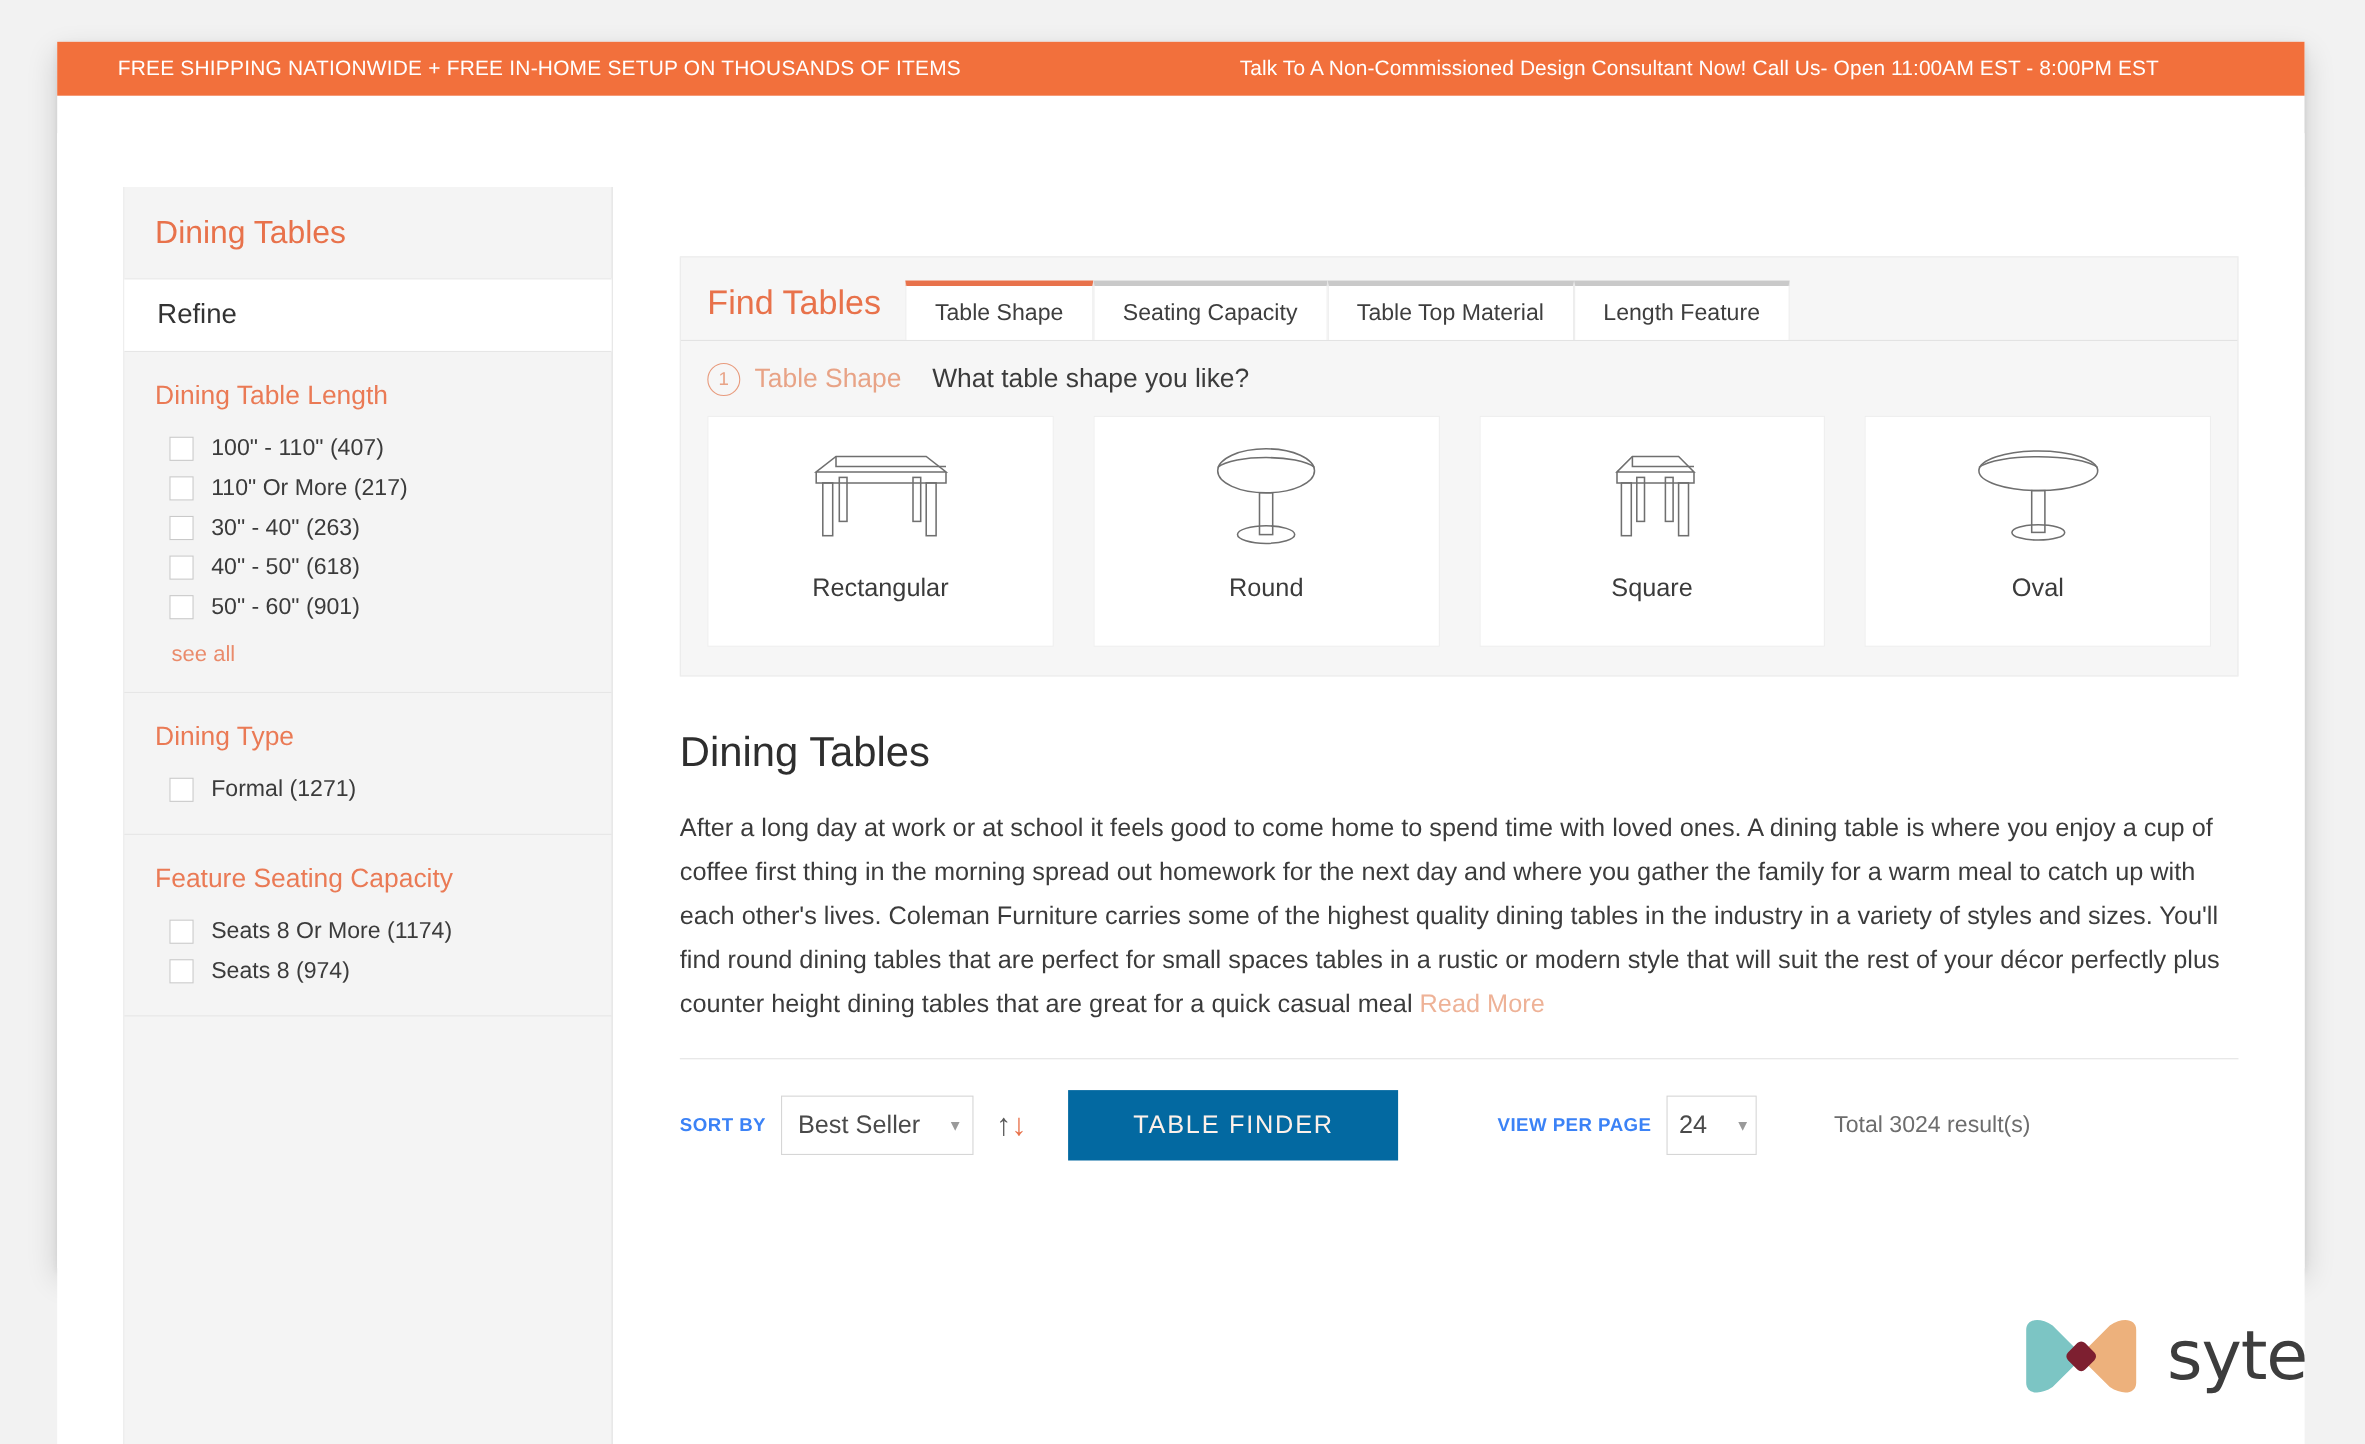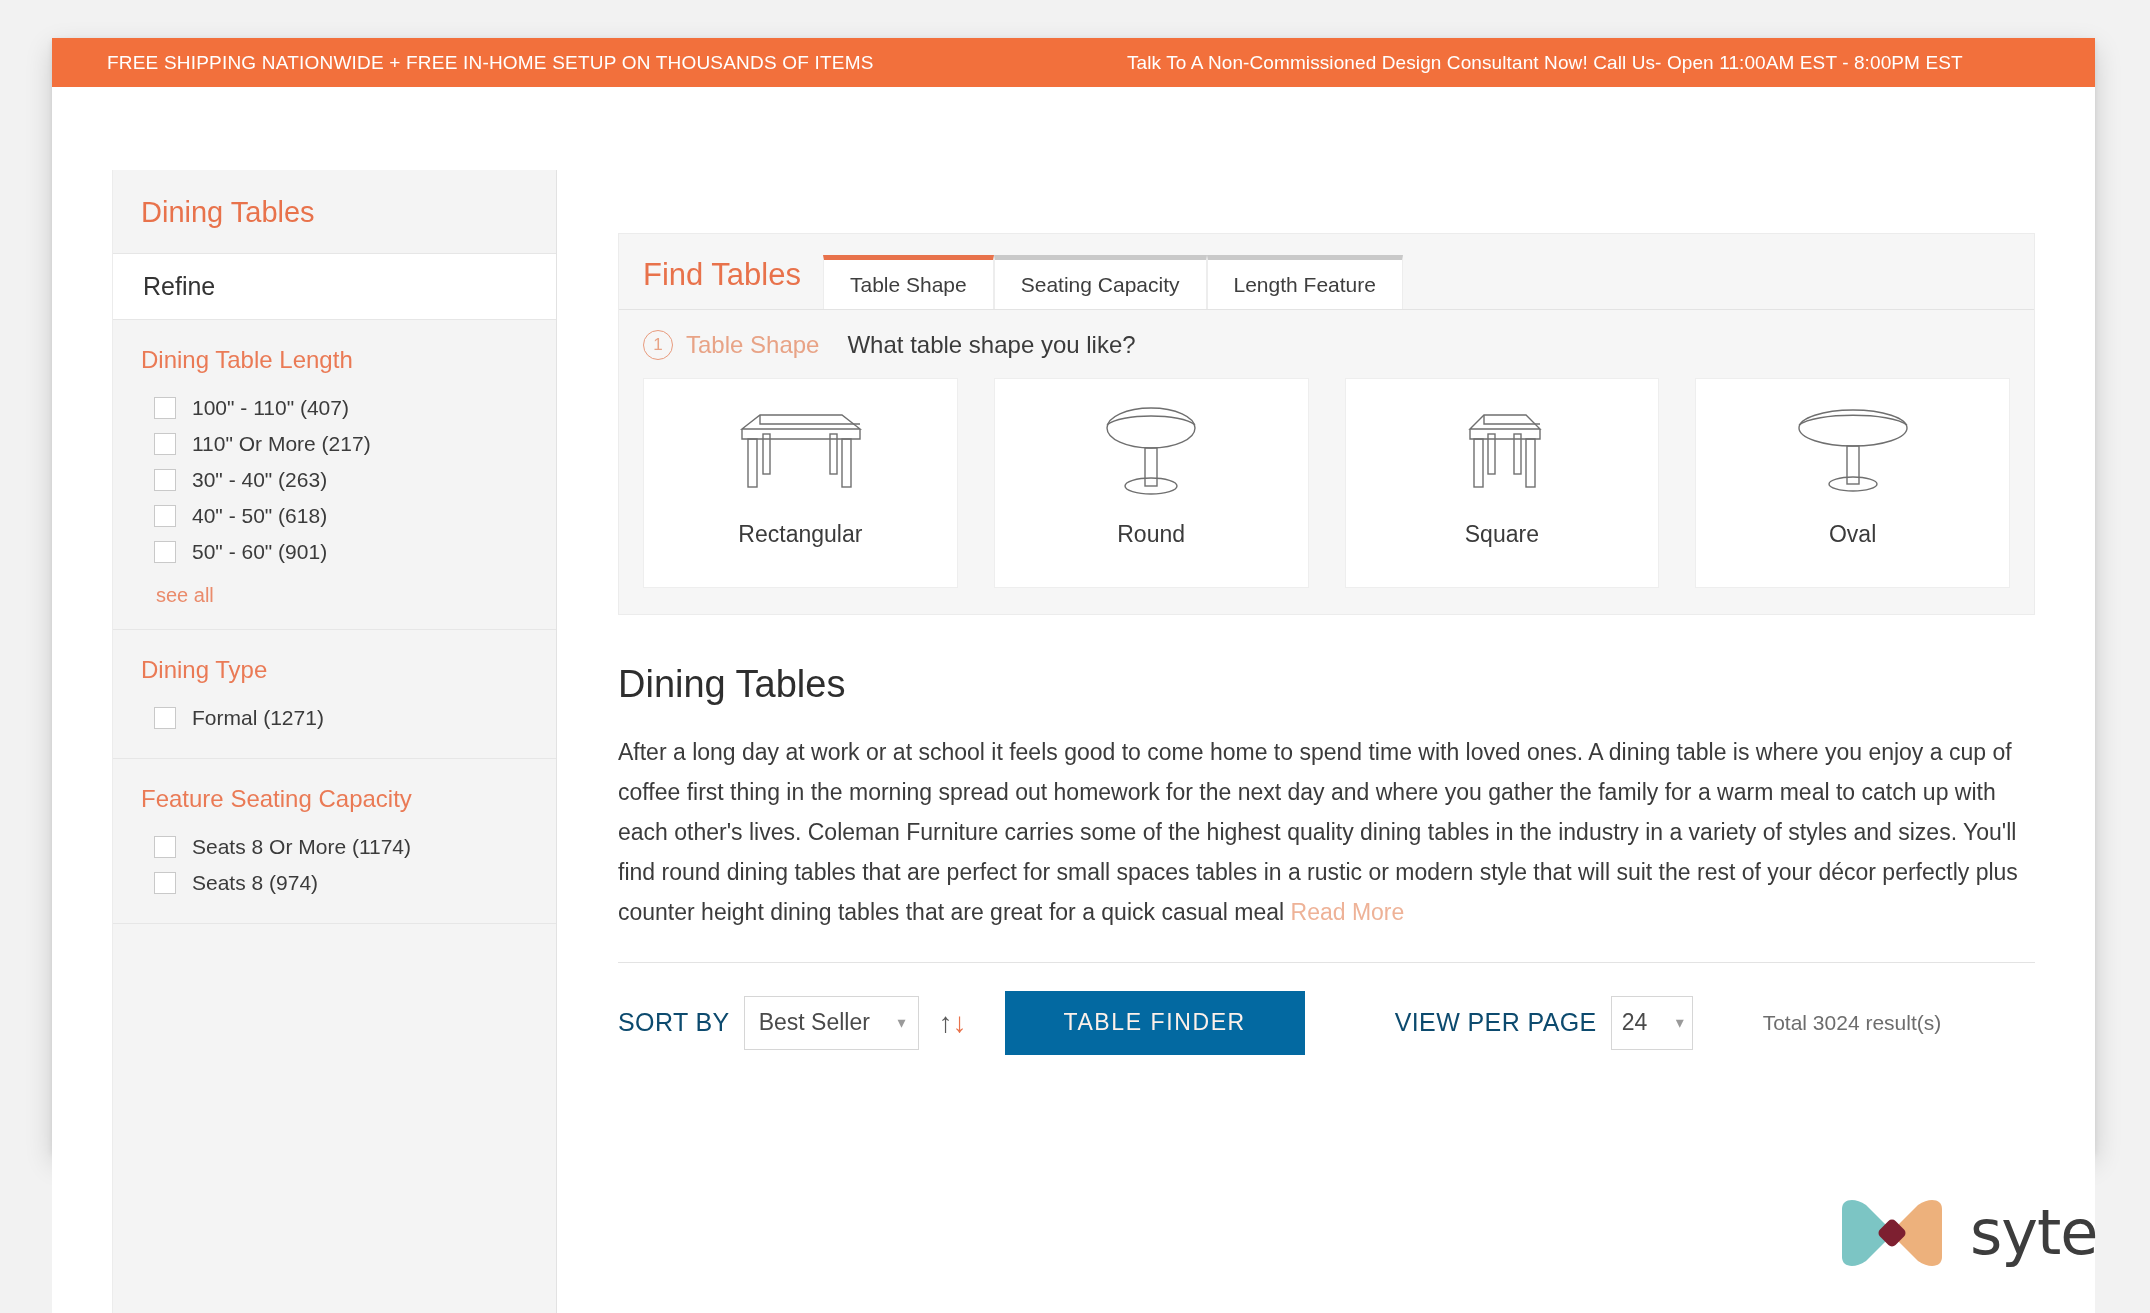--- a/index.html
+++ b/index.html
@@ -247,23 +247,23 @@
   
   .sort-bar {
     margin-top: 30px;
     border-top: 1px solid #e3e3e3;
     padding-top: 26px;
     display: flex;
     align-items: center;
     height: 94px;
   }
   .sort-label, .vpp-label {
-    font-size: 25px;
-    color: #0c4a6e;
-    font-weight: 400;
+    font-size: 17px;
+    color: #3b82f6;
+    font-weight: 700;
     letter-spacing: 0.4px;
     white-space: nowrap;
   }
   .select-box {
     margin-left: 14px;
     border: 1px solid #d6d6d6;
     background: #ffffff;
     height: 54px;
     display: flex;
     align-items: center;
@@ -390,20 +390,21 @@
     </aside>
 
     <main class="main">
 
       <section class="finder-panel">
         <div class="finder-header">
           <div class="finder-title">Find Tables</div>
           <div class="tabs">
             <div class="tab active">Table Shape</div>
             <div class="tab">Seating Capacity</div>
+            <div class="tab">Table Top Material</div>
             <div class="tab">Length Feature</div>
           </div>
         </div>
 
         <div class="finder-question">
           <span class="step-badge">1</span>
           <span class="question-key">Table Shape</span>
           <span class="question-text">What table shape you like?</span>
         </div>
 

